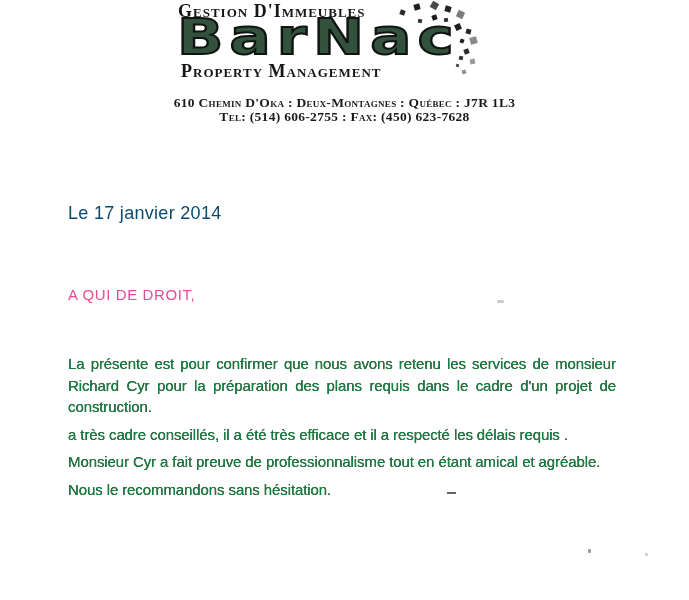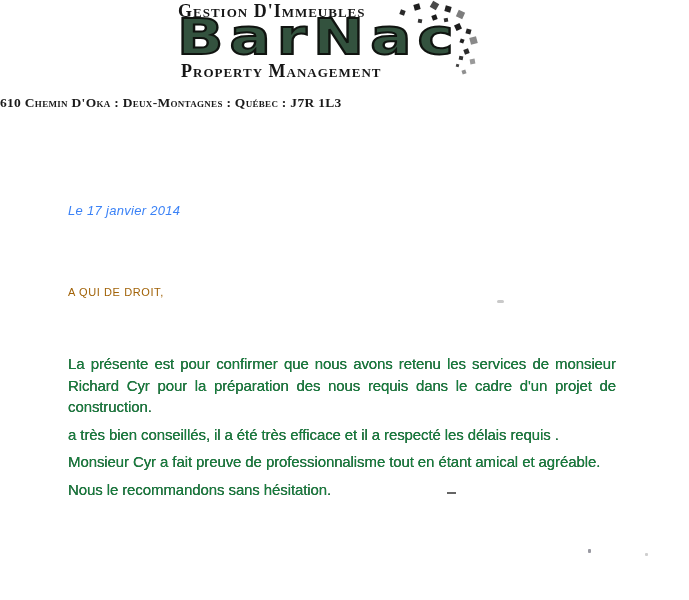--- a/index.html
+++ b/index.html
@@ -39,44 +39,43 @@
     -webkit-text-stroke: 2px #101410;
     text-shadow: 0 0 1px #000;
   }
 
   .burst { position: absolute; left: 0; top: 0; width: 689px; height: 100px; pointer-events: none; }
   .burst .sq { position: absolute; }
 
   .address {
     position: absolute;
     left: 0; top: 96px; width: 689px;
-    text-align: left;
+    text-align: center;
     font-family: "Liberation Serif", serif;
     font-variant: small-caps;
     font-weight: bold;
     font-size: 13.5px;
     line-height: 14px;
     color: #1a1a1a;
     letter-spacing: 0.3px;
   }
 
   
   .date {
     position: absolute;
     left: 68px; top: 203px;
-    font-size: 13px;
-    color: #3b82f6;
+    font-size: 18px;
+    color: #0c4a6e;
     letter-spacing: 0.3px;
-    font-style: italic;
   }
   .salutation {
     position: absolute;
     left: 68px; top: 286px;
-    font-size: 11px;
-    color: #a16207;
+    font-size: 15px;
+    color: #ec4899;
     letter-spacing: 0.6px;
   }
   .body-text {
     position: absolute;
     left: 68px; top: 353px;
     width: 548px;
     font-size: 15px;
     line-height: 21.5px;
     color: #15803d;
     letter-spacing: -0.1px;
@@ -117,35 +116,36 @@
         <div class="sq" style="left: 460px; top: 39px; width: 4px; height: 4px; background: rgb(32, 32, 32); transform: rotate(20deg);"></div>
         <div class="sq" style="left: 464px; top: 49px; width: 5px; height: 5px; background: rgb(43, 43, 43); transform: rotate(-20deg);"></div>
         <div class="sq" style="left: 459px; top: 56px; width: 4px; height: 4px; background: rgb(51, 51, 51); transform: rotate(10deg);"></div>
         <div class="sq" style="left: 470px; top: 59px; width: 5px; height: 5px; background: rgb(154, 154, 154); transform: rotate(-10deg);"></div>
         <div class="sq" style="left: 456px; top: 64px; width: 3px; height: 3px; background: rgb(68, 68, 68); transform: rotate(15deg);"></div>
         <div class="sq" style="left: 462px; top: 70px; width: 4px; height: 4px; background: rgb(143, 143, 143); transform: rotate(-18deg);"></div>
       </div>
 
     <div class="address">
       <div>610 Chemin D'Oka : Deux-Montagnes : Québec : J7R 1L3</div>
+      <div>Tel: (514) 606-2755 : Fax: (450) 623-7628</div>
     </div>
   </div>
 
   <div class="date">Le 17 janvier 2014</div>
 
   <div class="salutation">A QUI DE DROIT,</div>
 
   <div class="body-text" id="paragraphs">
       <div class="para">
         <div class="line">La présente est pour confirmer que nous avons retenu les services de monsieur</div>
-        <div class="line">Richard Cyr pour la préparation des nous requis dans le cadre d'un projet de</div>
+        <div class="line">Richard Cyr pour la préparation des plans requis dans le cadre d'un projet de</div>
         <div class="line">construction.</div>
       </div>
       <div class="para">
-        <div class="line">a très bien conseillés, il a été très efficace et il a respecté les délais requis .</div>
+        <div class="line">a très cadre conseillés, il a été très efficace et il a respecté les délais requis .</div>
       </div>
       <div class="para">
         <div class="line">Monsieur Cyr a fait preuve de professionnalisme tout en étant amical et agréable.</div>
       </div>
       <div class="para">
         <div class="line">Nous le recommandons sans hésitation.</div>
       </div>
     </div>
 
   <div class="artifact" style="left:447px; top:492px; width:9px; height:2px; background:#4a4a4a; opacity:.85;"></div>

